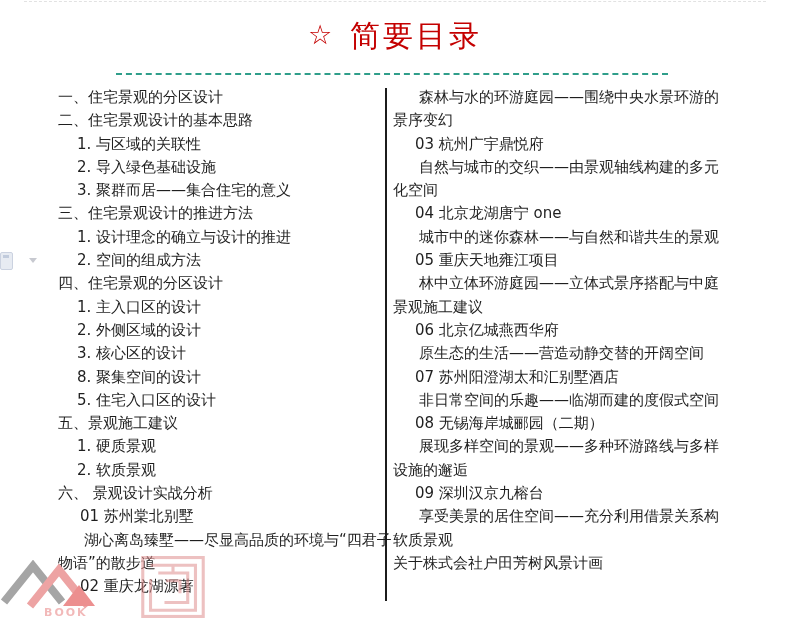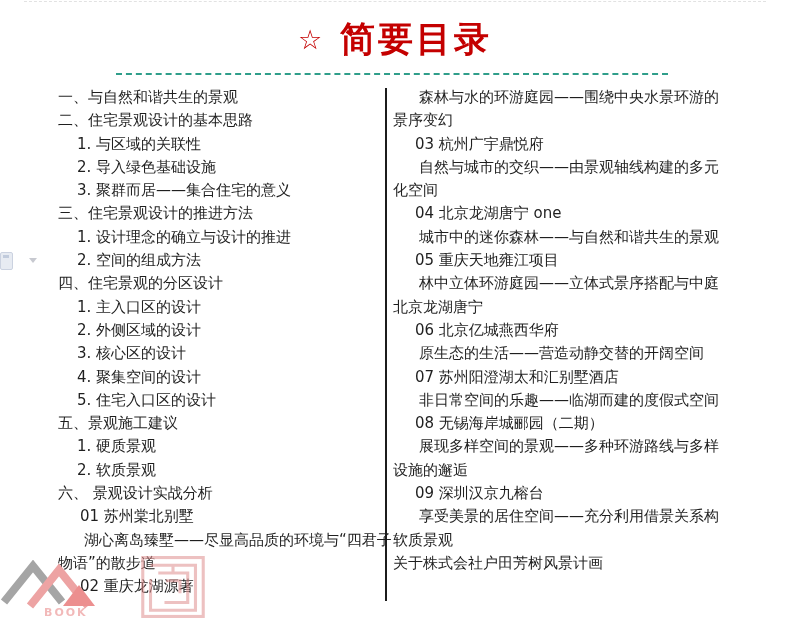--- a/index.html
+++ b/index.html
@@ -23,21 +23,21 @@
     text-align:center;white-space:nowrap;
   }
   .title-star{
     color:var(--title-red,#c40000);
     font-size:27px;vertical-align:2px;
     margin-right:18px;font-weight:normal;
   }
   .page-title{
     display:inline;
     color:var(--title-red,#c40000);
-    font-size:35px;font-weight:bold;letter-spacing:3px;
+    font-size:30px;font-weight:normal;letter-spacing:3px;
   }
   .dashed-separator{
     position:absolute;top:73px;left:116px;width:552px;height:0;
     border-top:2px dashed var(--dashed-line,#2f9e8a);
   }
   .columns{position:absolute;top:86px;left:0;width:100%;}
   .toc-col{position:absolute;top:0;}
   .toc-col.left{left:58px;width:327px;}
   .toc-col.right{left:393px;width:334px;}
   .column-divider{
@@ -77,33 +77,33 @@
   <div class="top-frame-edge"></div>
 
   <div class="title-row">
     <span class="title-star">☆</span><span class="page-title">简要目录</span>
   </div>
 
   <div class="dashed-separator"></div>
 
   <div class="columns">
     <div class="toc-col left" id="left-col">
-        <div class="toc-line lv0">一、与自然和谐共生的景观</div>
+        <div class="toc-line lv0">一、住宅景观的分区设计</div>
         <div class="toc-line lv0">二、住宅景观设计的基本思路</div>
         <div class="toc-line lv2">1. 与区域的关联性</div>
         <div class="toc-line lv2">2. 导入绿色基础设施</div>
         <div class="toc-line lv2">3. 聚群而居——集合住宅的意义</div>
         <div class="toc-line lv0">三、住宅景观设计的推进方法</div>
         <div class="toc-line lv2">1. 设计理念的确立与设计的推进</div>
         <div class="toc-line lv2">2. 空间的组成方法</div>
         <div class="toc-line lv0">四、住宅景观的分区设计</div>
         <div class="toc-line lv2">1. 主入口区的设计</div>
         <div class="toc-line lv2">2. 外侧区域的设计</div>
         <div class="toc-line lv2">3. 核心区的设计</div>
-        <div class="toc-line lv2">4. 聚集空间的设计</div>
+        <div class="toc-line lv2">8. 聚集空间的设计</div>
         <div class="toc-line lv2">5. 住宅入口区的设计</div>
         <div class="toc-line lv0">五、景观施工建议</div>
         <div class="toc-line lv2">1. 硬质景观</div>
         <div class="toc-line lv2">2. 软质景观</div>
         <div class="toc-line lv0">六、 景观设计实战分析</div>
         <div class="toc-line lv1">01 苏州棠北别墅</div>
         <div class="toc-line lv3">湖心离岛臻墅——尽显高品质的环境与“四君子</div>
         <div class="toc-line lv0">物语”的散步道</div>
         <div class="toc-line lv1">02 重庆龙湖源著</div>
       </div>
@@ -111,21 +111,21 @@
     <div class="toc-col right" id="right-col">
         <div class="toc-line lv3">森林与水的环游庭园——围绕中央水景环游的</div>
         <div class="toc-line lv0">景序变幻</div>
         <div class="toc-line lv1">03 杭州广宇鼎悦府</div>
         <div class="toc-line lv3">自然与城市的交织——由景观轴线构建的多元</div>
         <div class="toc-line lv0">化空间</div>
         <div class="toc-line lv1">04 北京龙湖唐宁 one</div>
         <div class="toc-line lv3">城市中的迷你森林——与自然和谐共生的景观</div>
         <div class="toc-line lv1">05 重庆天地雍江项目</div>
         <div class="toc-line lv3">林中立体环游庭园——立体式景序搭配与中庭</div>
-        <div class="toc-line lv0">北京龙湖唐宁</div>
+        <div class="toc-line lv0">景观施工建议</div>
         <div class="toc-line lv1">06 北京亿城燕西华府</div>
         <div class="toc-line lv3">原生态的生活——营造动静交替的开阔空间</div>
         <div class="toc-line lv1">07 苏州阳澄湖太和汇别墅酒店</div>
         <div class="toc-line lv3">非日常空间的乐趣——临湖而建的度假式空间</div>
         <div class="toc-line lv1">08 无锡海岸城郦园（二期）</div>
         <div class="toc-line lv3">展现多样空间的景观——多种环游路线与多样</div>
         <div class="toc-line lv0">设施的邂逅</div>
         <div class="toc-line lv1">09 深圳汉京九榕台</div>
         <div class="toc-line lv3">享受美景的居住空间——充分利用借景关系构</div>
         <div class="toc-line lv0">软质景观</div>

